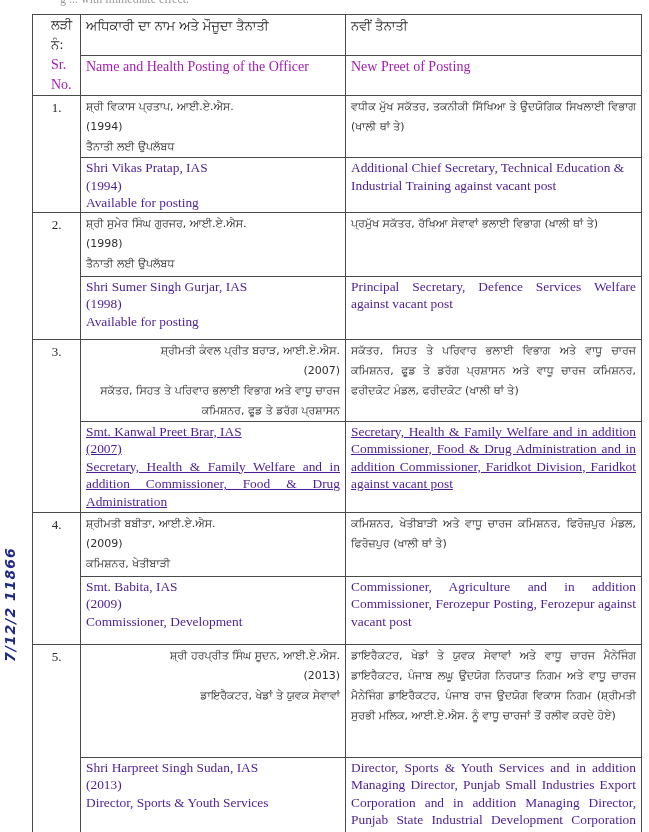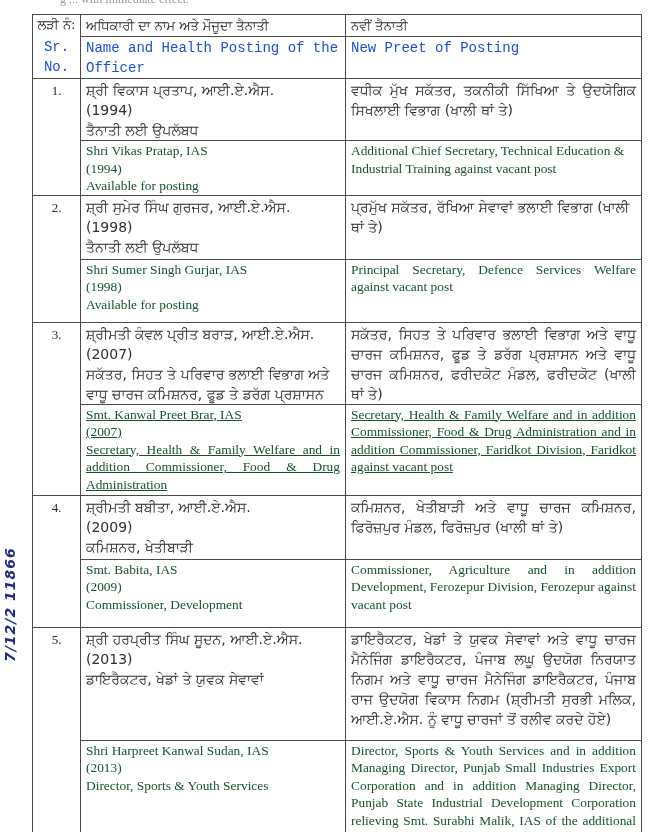--- a/index.html
+++ b/index.html
@@ -53,70 +53,70 @@
       padding: 1px 5px 0 5px;
       font-weight: normal;
       text-align: left;
     }
     col.c-sr { width: 48px; }
     col.c-name { width: 265px; }
     col.c-new { width: 296px; }
 
     .pa {
       font-family: "DejaVu Sans", sans-serif;
-      font-size: 14px;
+      font-size: 11px;
       line-height: 20px;
       color: #2f2f2f;
     }
     .en {
       font-family: "Liberation Serif", serif;
       font-size: 13.4px;
       line-height: 17.5px;
-      color: #14532d;
+      color: #4c1d95;
     }
     .en.justify, .pa.justify {
       text-align: justify;
     }
     .hdr-pa {
       font-family: "DejaVu Sans", sans-serif;
       font-size: 13px;
       line-height: 20px;
       font-weight: bold;
       color: #2a2a2a;
     }
     .hdr-en {
-      font-family: Liberation Mono, monospace;
+      font-family: Liberation Serif, serif;
       font-size: 14px;
       font-weight: bold;
       line-height: 20px;
-      color: #1d4ed8;
+      color: #a21caf;
     }
     .sr-cell {
       text-align: center !important;
       font-family: "Liberation Serif", serif;
       font-size: 13px;
       line-height: 18px;
       padding-top: 3px !important;
     }
     .sr-hdr {
-      padding: 0 0 !important;
+      padding: 0 18px !important;
       text-align: center !important;
     }
     .line { display: block; }
     tr.h1 td { height: 20px; }
     tr.h2 td { height: 21px; }
     tr.r1a td { height: 60px; }
     tr.r1b td { height: 52px; }
     tr.r2a td { height: 62px; }
     tr.r2b td { height: 61px; }
-    tr.r3a td { height: 79px; }
+    tr.r3a td { height: 79px; text-align: right; }
     tr.r3b td { height: 89px; text-decoration: underline; }
     tr.r4a td { height: 62px; }
     tr.r4b td { height: 66px; }
-    tr.r5a td { height: 111px; }
+    tr.r5a td { height: 111px; text-align: right; }
     tr.r5b td { height: 113px; }
     td.no-bottom { border-bottom: none !important; }
     td.no-top { border-top: none !important; }
   </style>
 </head>
 <body>
 
 <div class="top-cut">g ... with immediate effect.</div>
 <div class="margin-note">7/12/2 11866</div>
 
@@ -201,34 +201,34 @@
         <span class="line">ਕਮਿਸ਼ਨਰ, ਖੇਤੀਬਾੜੀ</span>
       </td>
       <td class="pa justify">ਕਮਿਸ਼ਨਰ, ਖੇਤੀਬਾੜੀ ਅਤੇ ਵਾਧੂ ਚਾਰਜ ਕਮਿਸ਼ਨਰ, ਫਿਰੋਜ਼ਪੁਰ ਮੰਡਲ, ਫਿਰੋਜ਼ਪੁਰ (ਖਾਲੀ ਥਾਂ ਤੇ)</td>
     </tr>
     <tr class="r4b">
       <td class="en">
         <span class="line">Smt. Babita, IAS</span>
         <span class="line">(2009)</span>
         <span class="line">Commissioner, Development</span>
       </td>
-      <td class="en justify">Commissioner, Agriculture and in addition Development, Ferozepur Division, Ferozepur against vacant post</td>
+      <td class="en justify">Commissioner, Agriculture and in addition Commissioner, Ferozepur Posting, Ferozepur against vacant post</td>
     </tr>
 
     <tr class="r5a">
       <td class="sr-cell" rowspan="2">5.</td>
       <td class="pa">
         <span class="line">ਸ਼੍ਰੀ ਹਰਪ੍ਰੀਤ ਸਿੰਘ ਸੂਦਨ, ਆਈ.ਏ.ਐਸ.</span>
         <span class="line">(2013)</span>
         <span class="line">ਡਾਇਰੈਕਟਰ, ਖੇਡਾਂ ਤੇ ਯੁਵਕ ਸੇਵਾਵਾਂ</span>
       </td>
       <td class="pa justify">ਡਾਇਰੈਕਟਰ, ਖੇਡਾਂ ਤੇ ਯੁਵਕ ਸੇਵਾਵਾਂ ਅਤੇ ਵਾਧੂ ਚਾਰਜ ਮੈਨੇਜਿੰਗ ਡਾਇਰੈਕਟਰ, ਪੰਜਾਬ ਲਘੂ ਉਦਯੋਗ ਨਿਰਯਾਤ ਨਿਗਮ ਅਤੇ ਵਾਧੂ ਚਾਰਜ ਮੈਨੇਜਿੰਗ ਡਾਇਰੈਕਟਰ, ਪੰਜਾਬ ਰਾਜ ਉਦਯੋਗ ਵਿਕਾਸ ਨਿਗਮ (ਸ਼੍ਰੀਮਤੀ ਸੁਰਭੀ ਮਲਿਕ, ਆਈ.ਏ.ਐਸ. ਨੂੰ ਵਾਧੂ ਚਾਰਜਾਂ ਤੋਂ ਰਲੀਵ ਕਰਦੇ ਹੋਏ)</td>
     </tr>
     <tr class="r5b">
       <td class="en">
-        <span class="line">Shri Harpreet Kanwal Sudan, IAS</span>
+        <span class="line">Shri Harpreet Singh Sudan, IAS</span>
         <span class="line">(2013)</span>
         <span class="line">Director, Sports &amp; Youth Services</span>
       </td>
       <td class="en justify">Director, Sports &amp; Youth Services and in addition Managing Director, Punjab Small Industries Export Corporation and in addition Managing Director, Punjab State Industrial Development Corporation relieving Smt. Surabhi Malik, IAS of the additional charges</td>
     </tr>
   </tbody>
 </table>
 
 </body></html>

